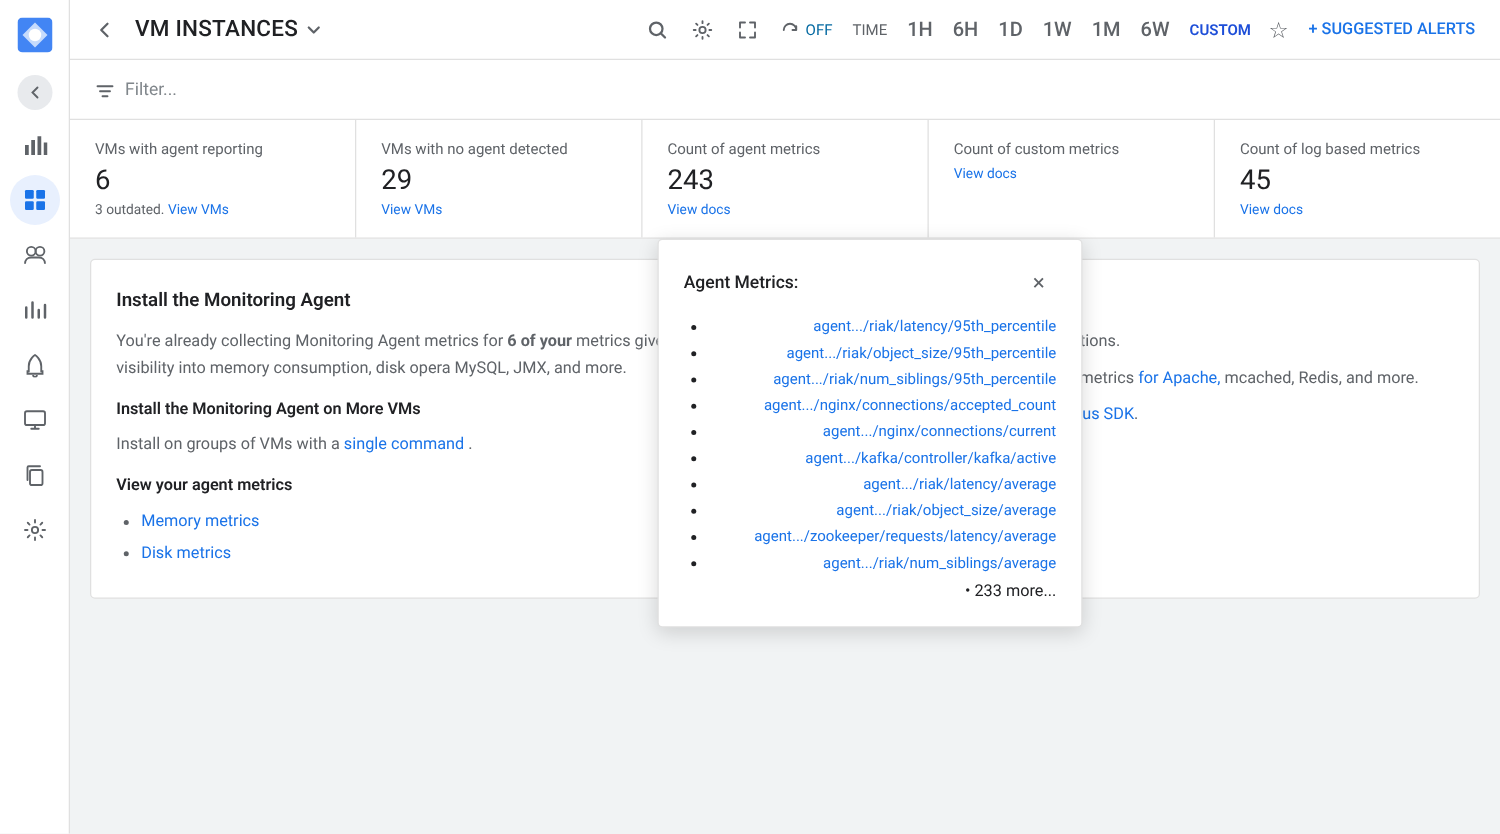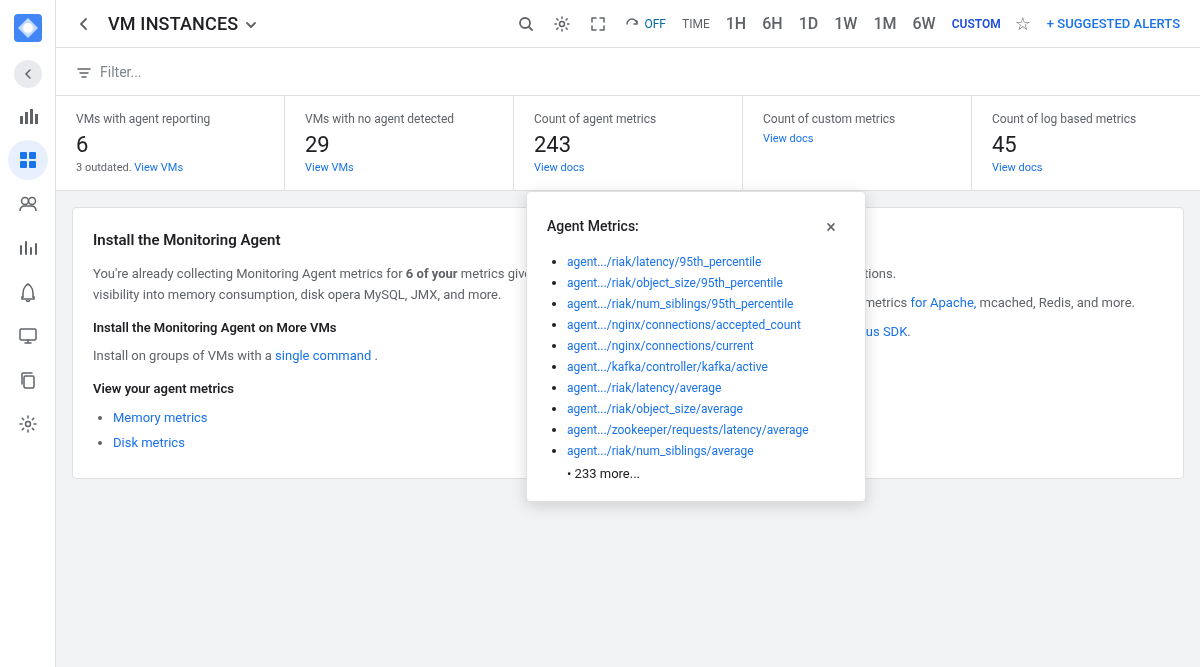--- a/index.html
+++ b/index.html
@@ -58,21 +58,21 @@
     .info-card h2 { font-size: 15px; font-weight: 600; color: #202124; margin-bottom: 12px; }
     .info-card p { color: #5f6368; margin-bottom: 12px; }
     .info-card p a, .info-card li a { color: #1a73e8; text-decoration: none; }
     .info-card h3 { font-size: 13px; font-weight: 600; color: #202124; margin: 12px 0 8px; }
     .info-card ul { list-style: disc; padding-left: 20px; color: #5f6368; }
     .info-card ul li { margin-bottom: 4px; }
     .info-card .outdated-bar { font-size: 12px; color: #5f6368; margin-top: 16px; border-top: 1px solid #e0e0e0; padding-top: 12px; }
     .info-card .outdated-bar a { color: #1a73e8; text-decoration: none; }
 
     
-    .agent-popup { position: absolute; left: 50%; top: 0; transform: translateX(-30%); background: #fff; border: 1px solid #e0e0e0; border-radius: 4px; box-shadow: 0 4px 16px rgba(0,0,0,0.15); width: 340px; padding: 20px; z-index: 10; }
+    .agent-popup { position: absolute; left: 50%; top: 0; transform: translateX(-30%); background: #fff; border: 1px solid #e0e0e0; border-radius: 4px; box-shadow: 0 4px 16px rgba(0,0,0,0.15); width: 340px; padding: 20px; z-index: 10; text-align: right; }
     .agent-popup-header { display: flex; align-items: center; justify-content: space-between; margin-bottom: 14px; }
     .agent-popup-title { font-size: 14px; font-weight: 500; color: #202124; }
     .agent-popup-close { cursor: pointer; color: #5f6368; font-size: 18px; width: 28px; height: 28px; display: flex; align-items: center; justify-content: center; border-radius: 50%; }
     .agent-popup ul { list-style: disc; padding-left: 20px; }
     .agent-popup ul li { margin-bottom: 6px; font-size: 13px; }
     .agent-popup ul li a { color: #1a73e8; text-decoration: none; font-size: 12px; }
     .agent-popup .more-text { font-size: 13px; color: #202124; margin-top: 8px; padding-left: 20px; }
 
     
     .right-card { background: #fff; border: 1px solid #e0e0e0; border-radius: 4px; flex: 1; padding: 20px; font-size: 13px; line-height: 1.6; }

